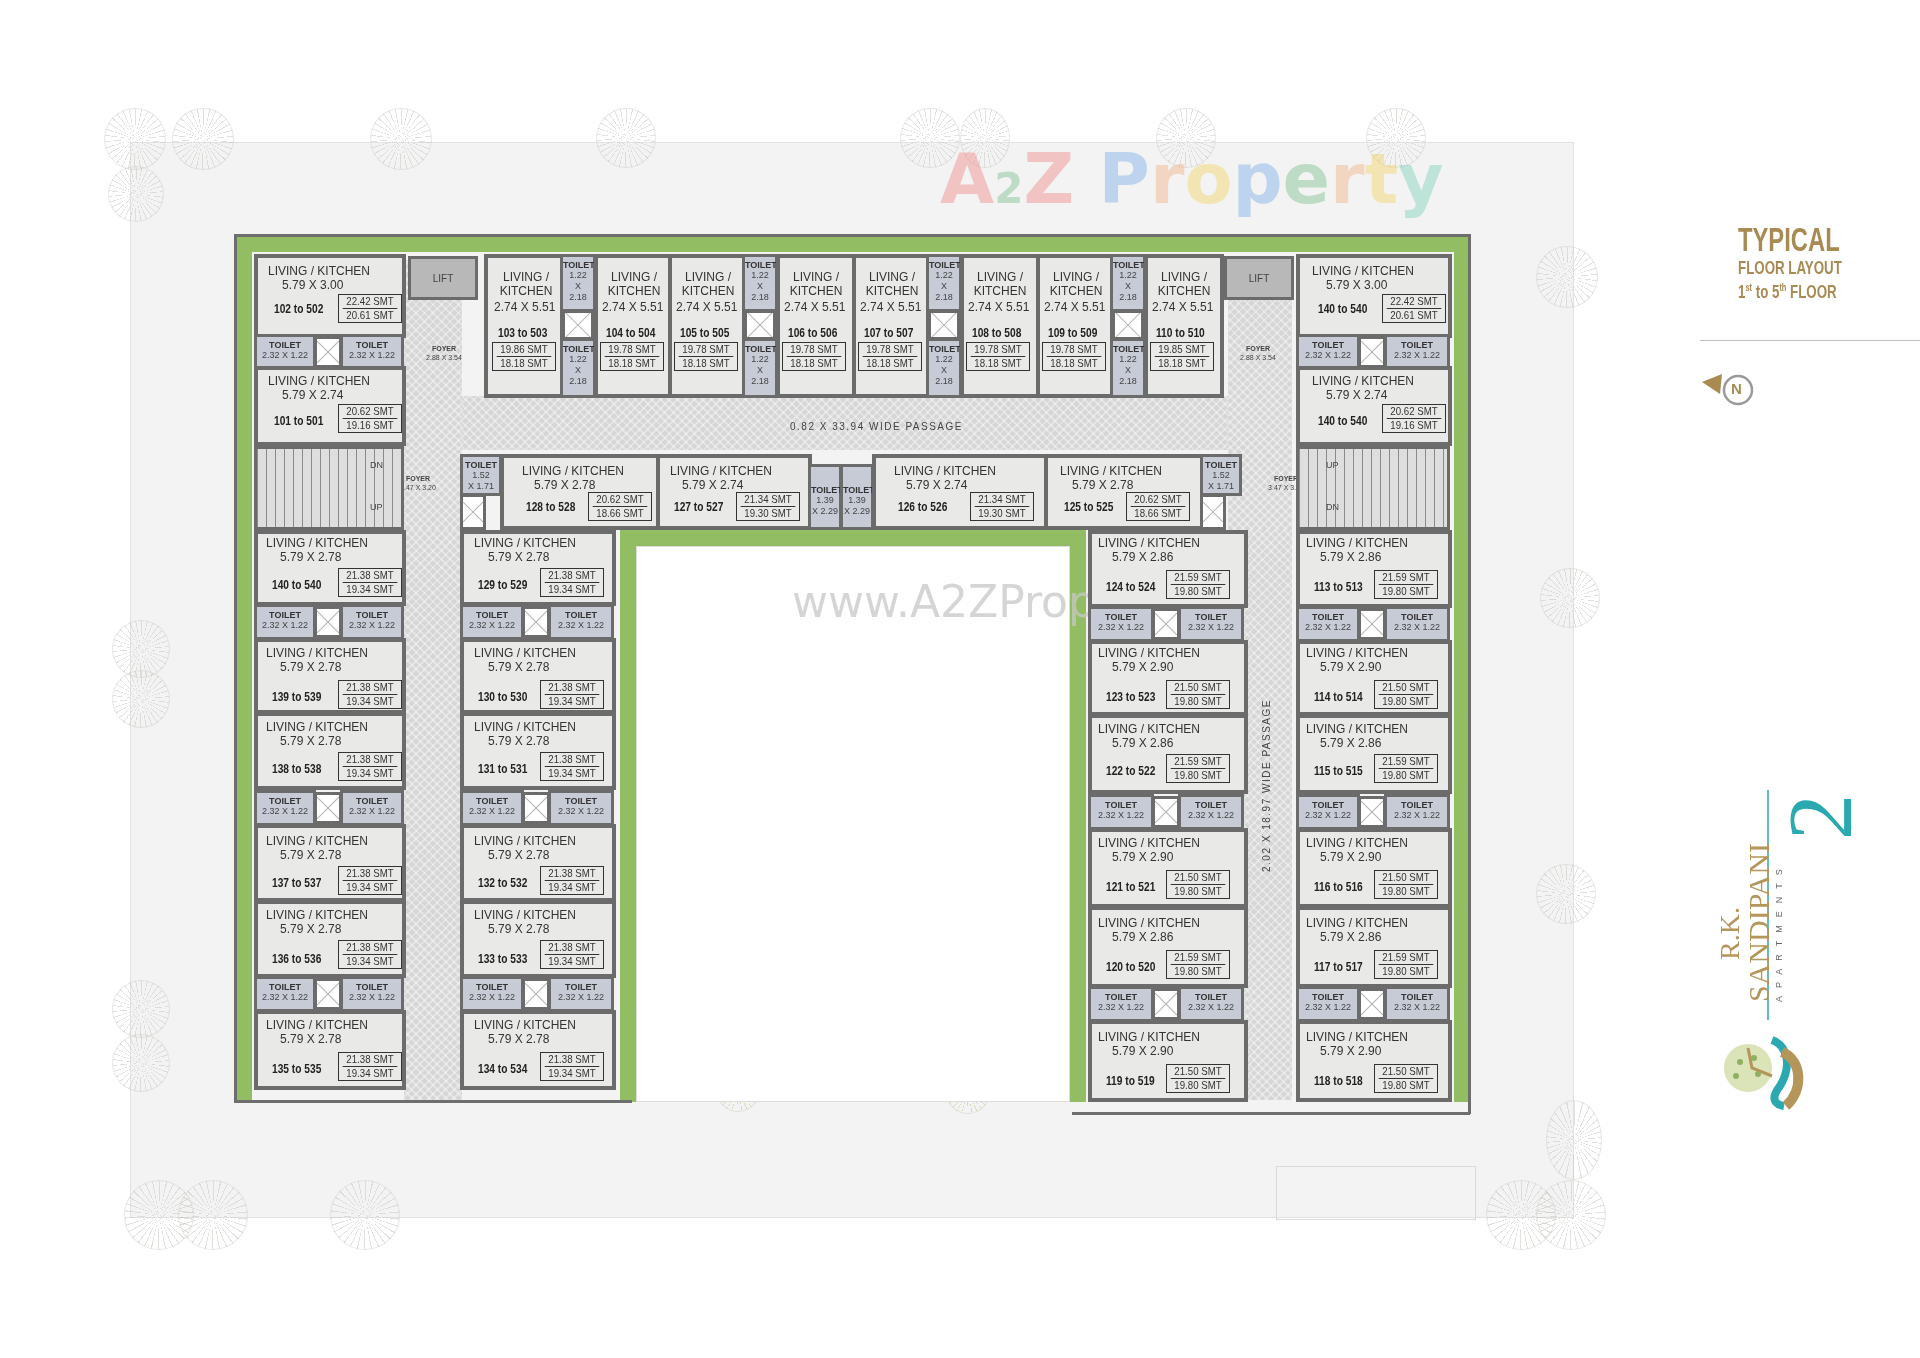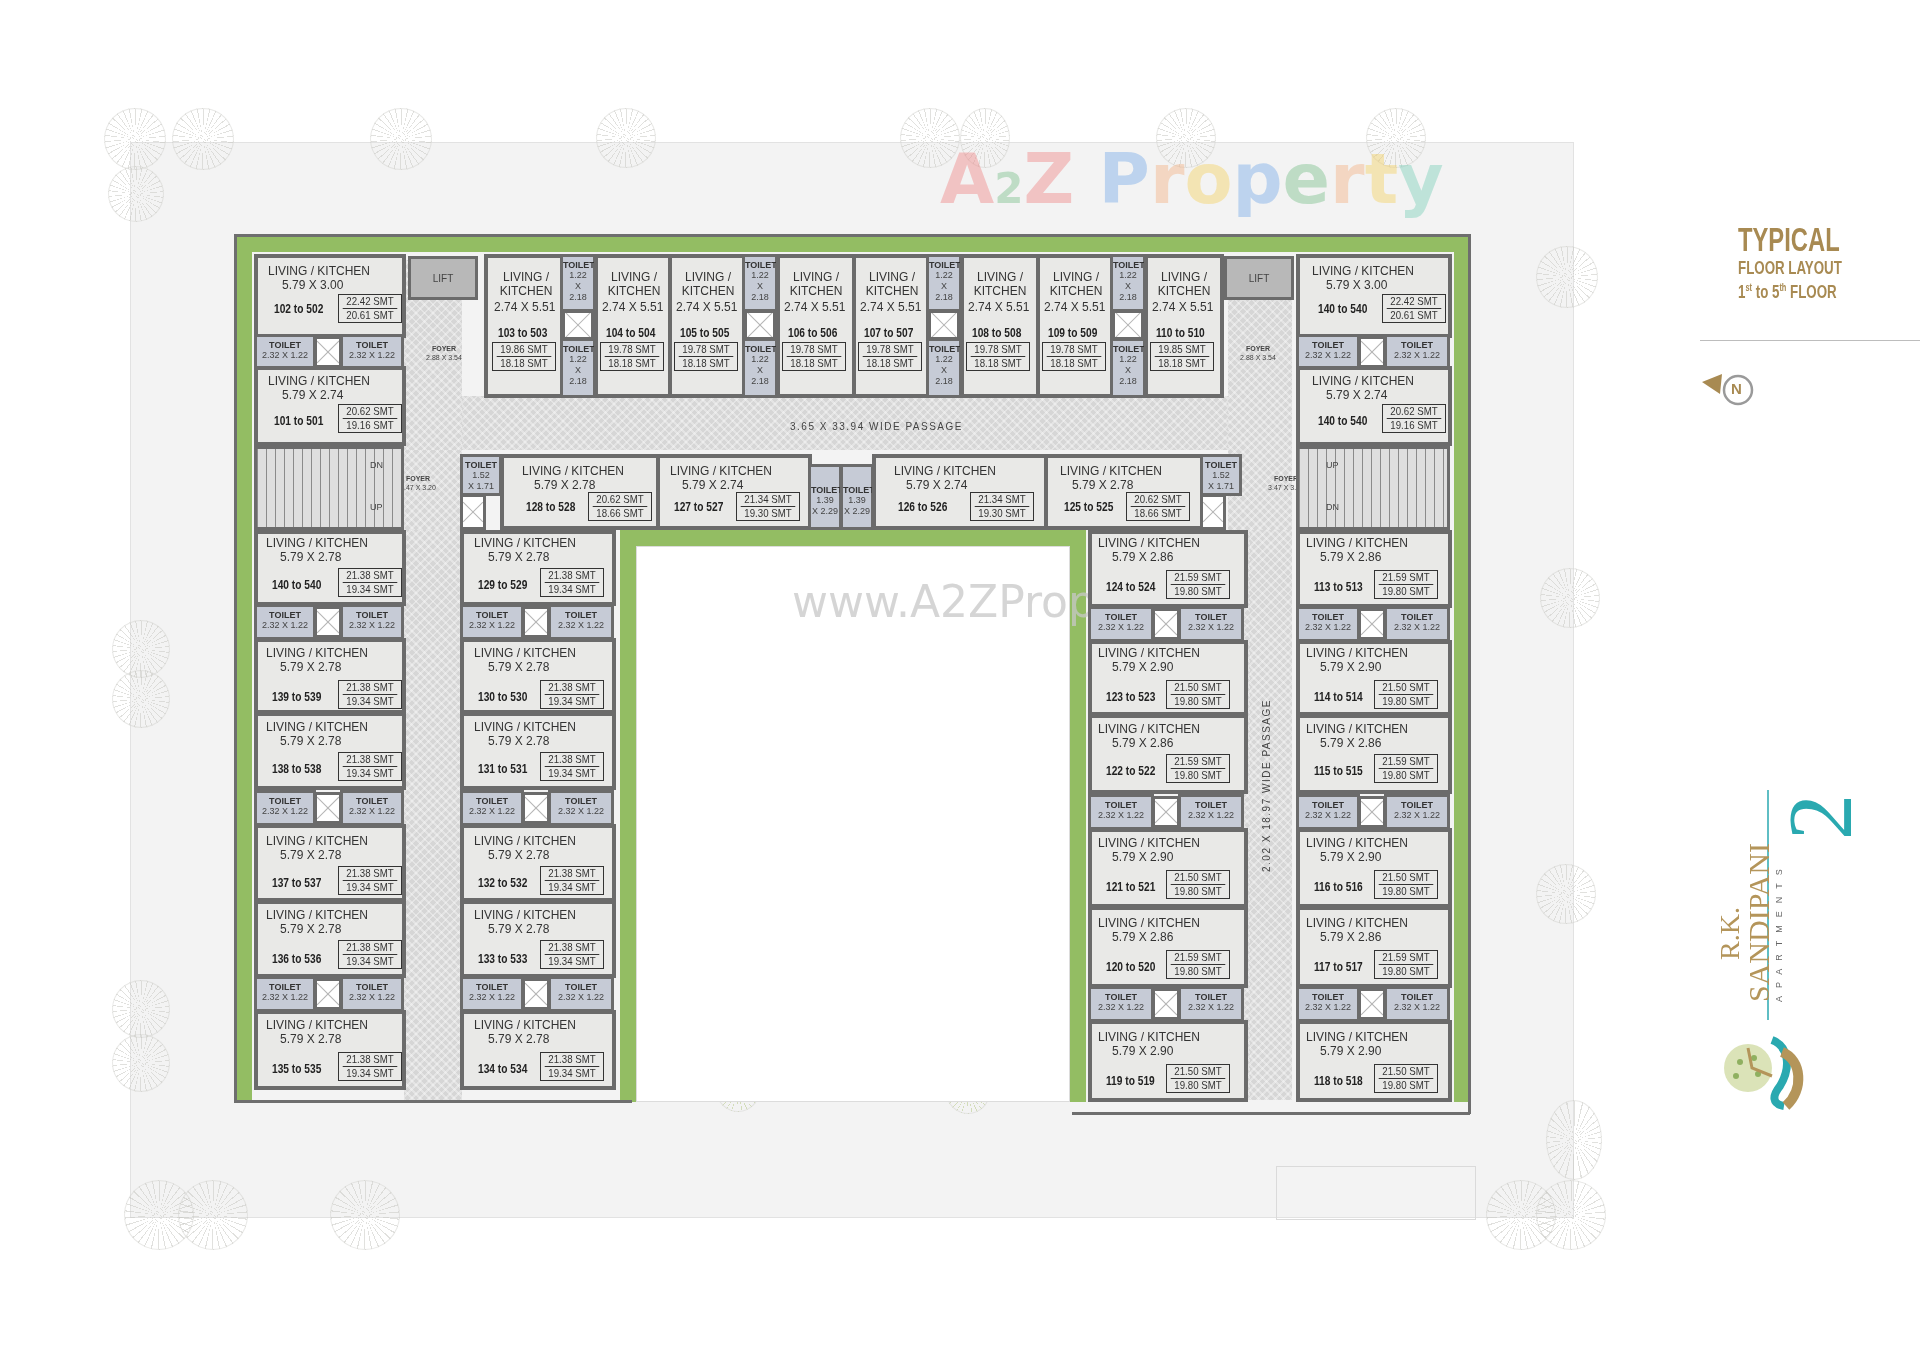--- a/index.html
+++ b/index.html
@@ -91,21 +91,21 @@
 <div class="green" style="left:636px;top:530px;width:434px;height:16px;"></div>
 
 <div class="passage" style="left:404px;top:396px;width:844px;height:54px;"></div>
 <div class="passage" style="left:404px;top:260px;width:58px;height:840px;"></div>
 <div class="passage" style="left:1228px;top:260px;width:64px;height:840px;"></div>
 <div class="passage" style="left:404px;top:450px;width:58px;height:80px;"></div>
 <div class="passage" style="left:1250px;top:530px;width:42px;height:570px;"></div>
 
 <div class="court" style="left:636px;top:546px;width:434px;height:556px;"></div>
 
-<div class="pass-label" style="left:790px;top:421px;">3.65 X 33.94 WIDE PASSAGE</div>
+<div class="pass-label" style="left:790px;top:421px;">0.82 X 33.94 WIDE PASSAGE</div>
 <div class="pass-label" style="left:1180px;top:780px;transform:rotate(-90deg);transform-origin:center;">2.02 X 18.97 WIDE PASSAGE</div>
 
 <div class="watermark" style="left:792px;top:576px;font-size:44px;color:#c8c8c8;opacity:0.75;font-weight:normal;">www.A2ZProperty.in</div>
 
 <div class="lift" style="left:408px;top:256px;width:70px;height:44px;">LIFT</div>
 <div class="lift" style="left:1224px;top:256px;width:70px;height:44px;">LIFT</div>
 
 <div class="foyer" style="left:414px;top:344px;width:60px;"><b>FOYER</b><span>2.88 X 3.54</span></div>
 <div class="foyer" style="left:1228px;top:344px;width:60px;"><b>FOYER</b><span>2.88 X 3.54</span></div>
 <div class="foyer" style="left:388px;top:474px;width:60px;"><b>FOYER</b><span>3.47 X 3.20</span></div>

